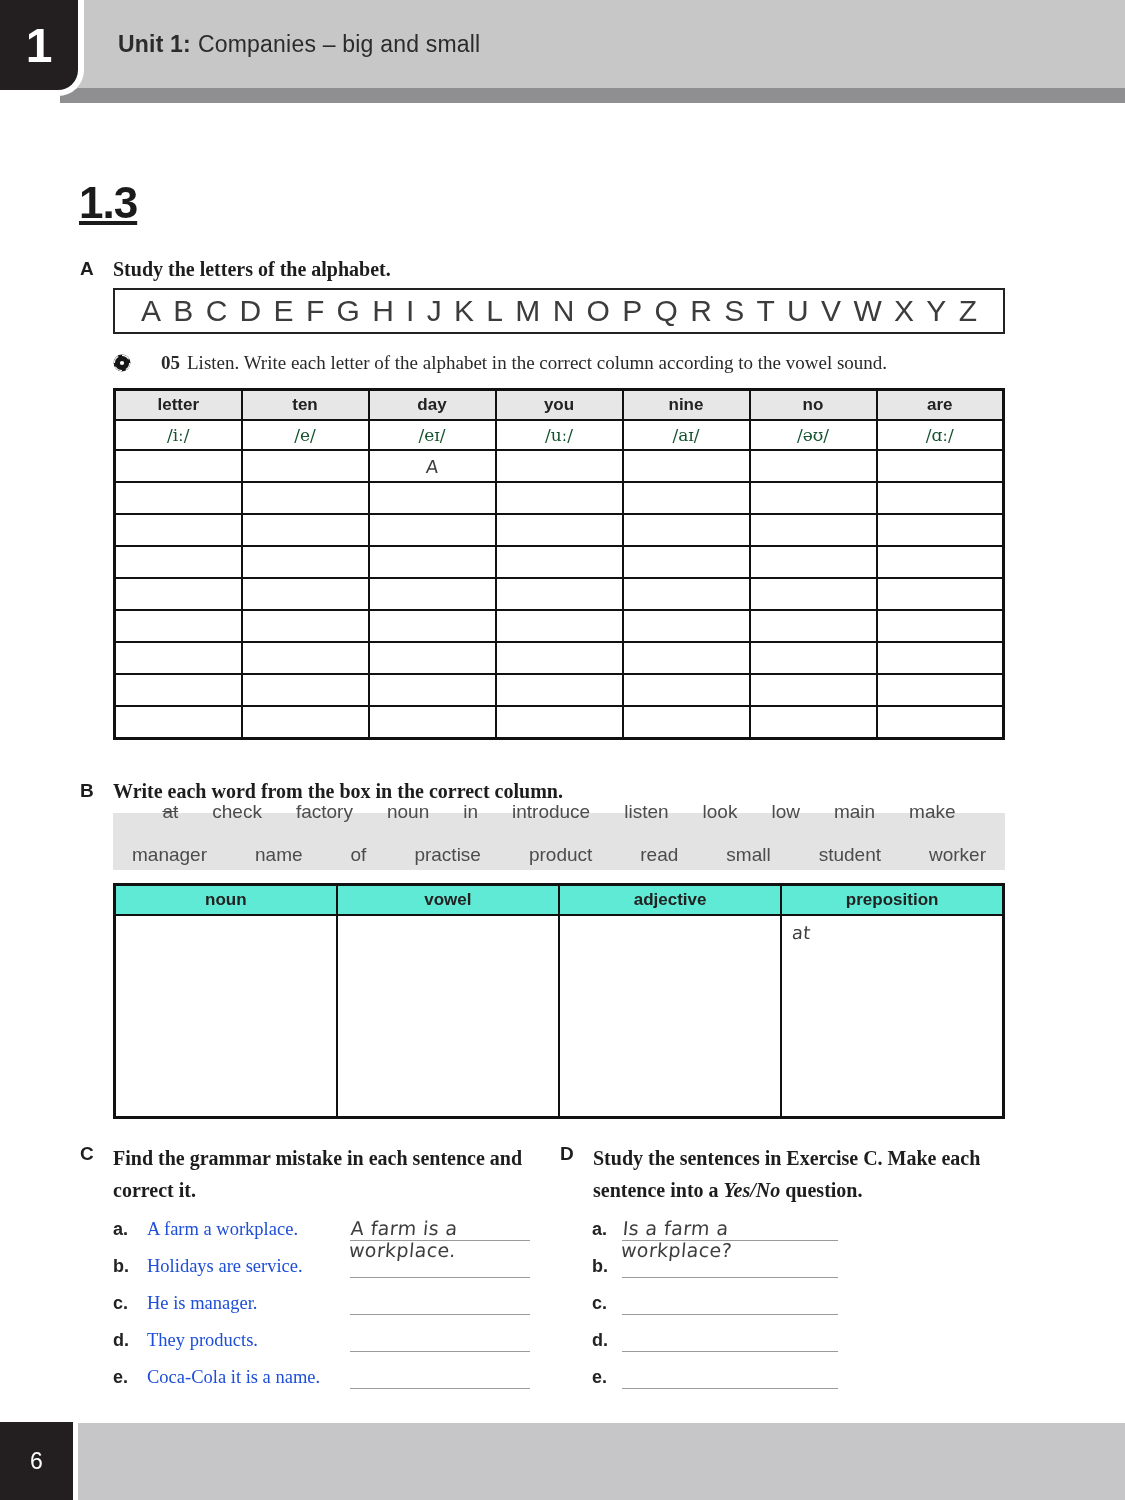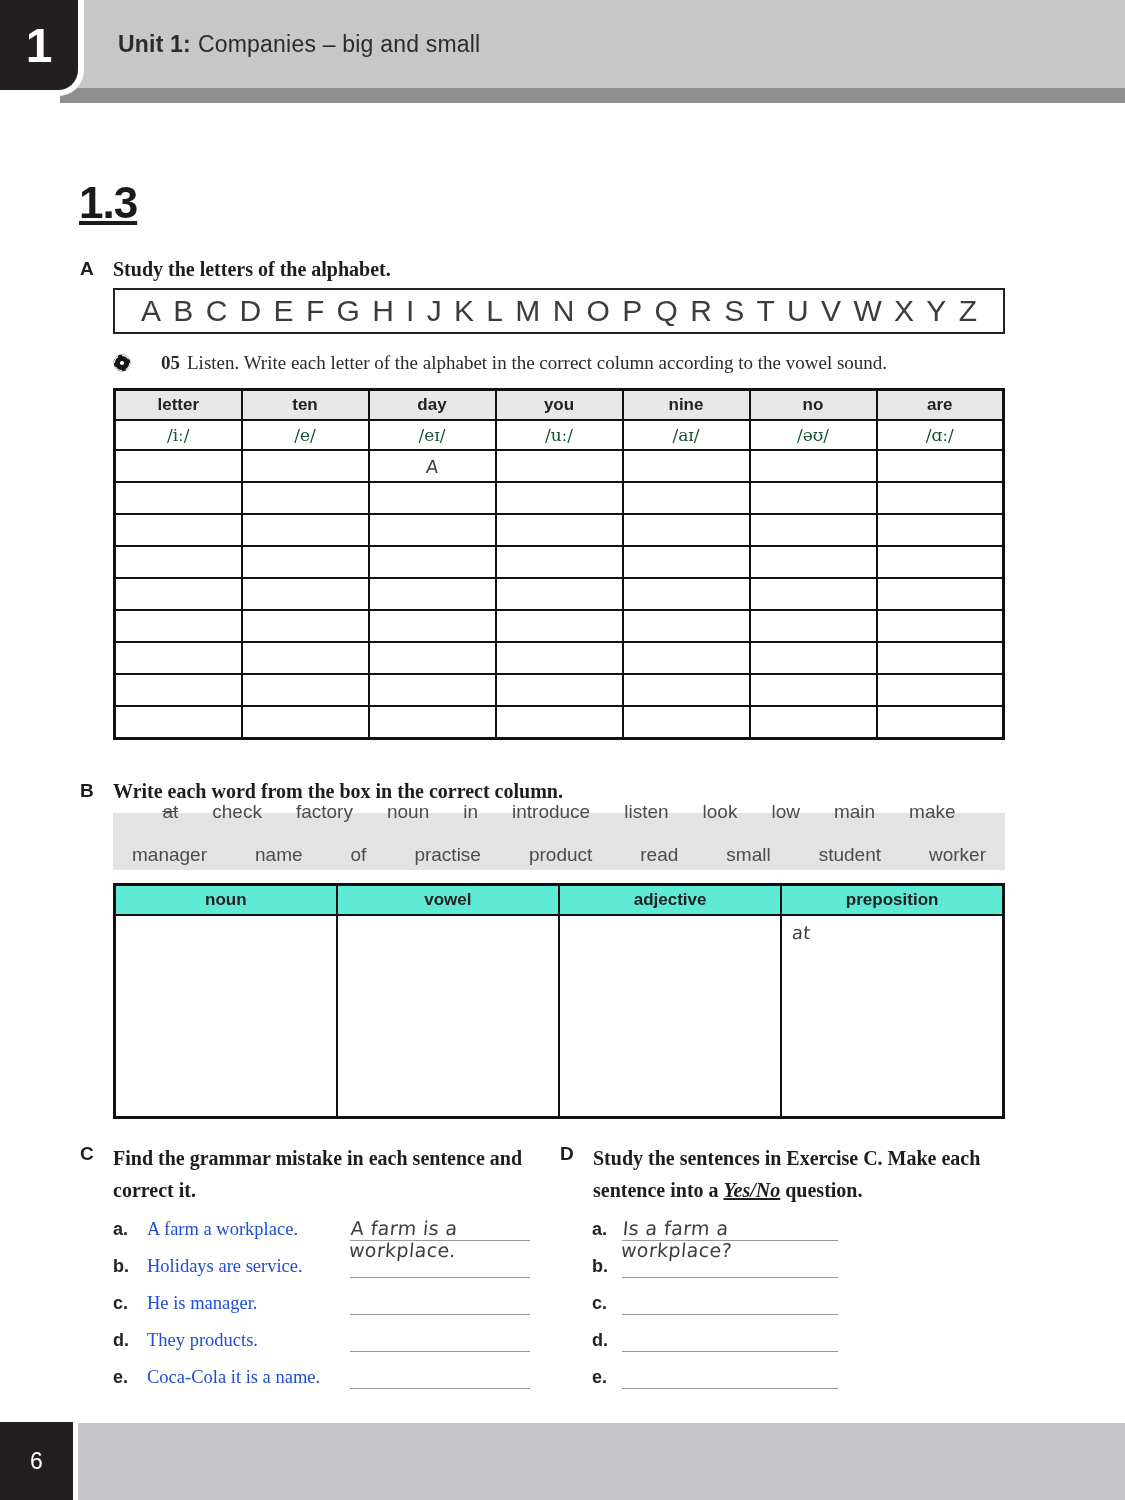--- a/index.html
+++ b/index.html
@@ -77,21 +77,21 @@
   .ex-d .ilabel { width:30px; flex:0 0 30px; }
   .sentence { font-family:"Liberation Serif", serif; font-size:18.5px; color:#1d4ed8; width:203px; flex:0 0 203px; }
   .aline { display:inline-block; width:180px; border-bottom:1.5px solid #9a9a9a; height:21px; }
   .ex-d .aline { width:216px; }
   .hw-line { font-size:19px; position:relative; top:-2px; }
   
   .footer-band { position:absolute; left:78px; top:1423px; width:1047px; height:77px; background:#c6c6c8; }
   .footer-tab { position:absolute; left:0; top:1422px; width:73px; height:78px; background:#231f20;
     display:flex; align-items:center; justify-content:center; }
   .footer-tab span { color:#fff; font-size:23px; }
-  .italic { font-style:italic;text-decoration:underline; }
+  .italic { font-style:italic; }
 </style>
 </head>
 <body>
 
 <div class="page">
 
   <div class="header-band"></div>
   <div class="header-stripe"></div>
   <div class="unit-tab">
     <span>1</span>

